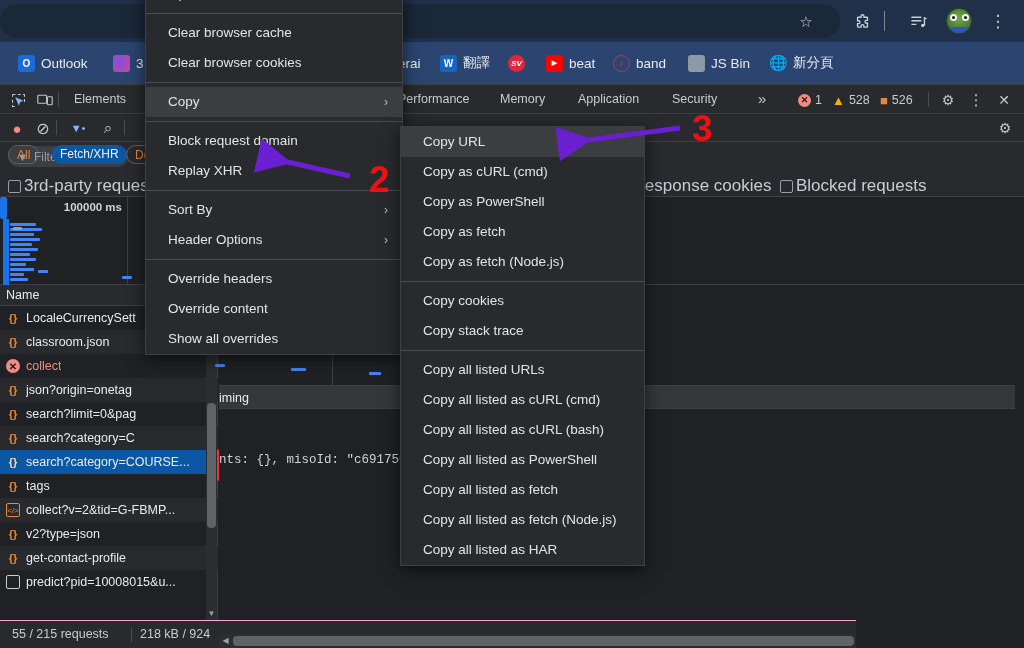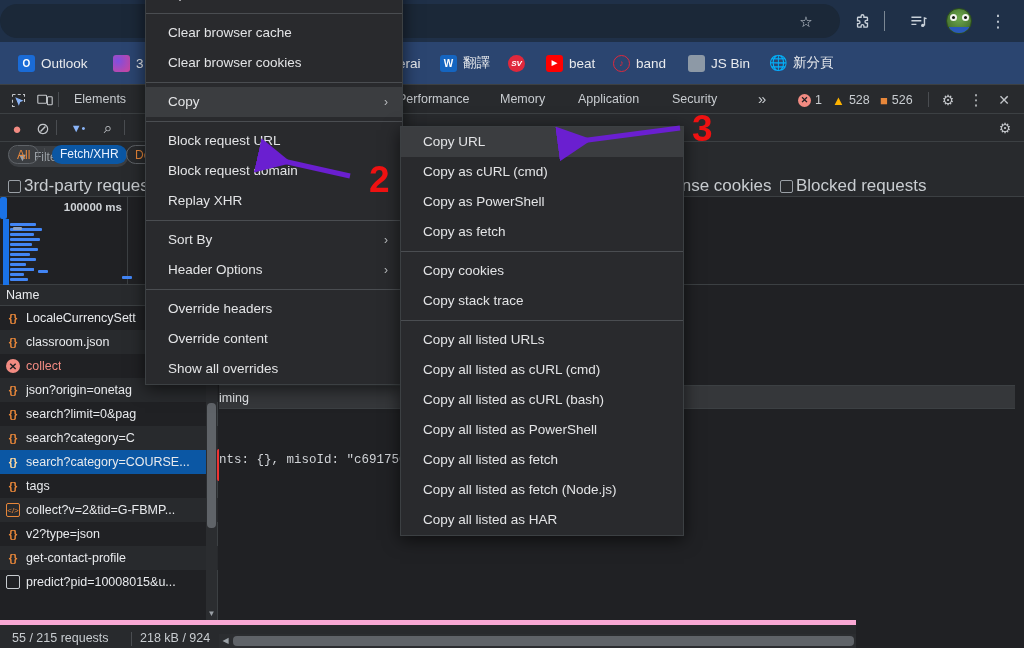--- a/index.html
+++ b/index.html
@@ -170,21 +170,21 @@
     color:#e8eaed; font-size:12.5px; line-height:24px;
   }
   .codeline {
     position:absolute; left:0; top:168px; color:#d0d3d7;
     font-family:"Liberation Mono", monospace; font-size:12.5px; white-space:nowrap;
   }
 
   
   .statusbar {
     position:absolute; left:0; bottom:0; width:856px; height:28px;
-    background:#282a2d; border-top:5px solid #f9a8d4;
+    background:#282a2d; border-top:1px solid #f9a8d4;
     color:#c8ccd0; font-size:12.5px;
   }
   .st-item { position:absolute; top:6px; white-space:nowrap; }
   .st-sep  { position:absolute; top:7px; width:1px; height:14px; background:#4a4d51; }
 
   
   .vscroll {
     position:absolute; right:0; top:0; width:11px; bottom:0; background:#2b2d30;
   }
   .vscroll .thumb { position:absolute; left:1px; width:9px; background:#5f6368; border-radius:4px; }
@@ -203,21 +203,21 @@
   }
   .menu-item {
     position:relative; height:30px; line-height:30px;
     color:#e3e4e6; font-size:13.5px; padding-left:22px; white-space:nowrap;
   }
   .menu-item.hl { background:#3b3d40; }
   .menu-item .arrow { position:absolute; right:14px; top:0; color:#b8bbbe; font-size:12px; }
   .menu-div { height:1px; background:#4a4d51; margin:4px 0; }
 
   .menu-left { left:145px; top:-22px; width:258px; }
-  .menu-right{ left:400px; top:126px; width:284px; }
+  .menu-right{ left:400px; top:126px; width:245px; }
 
   
   .anno { position:absolute; pointer-events:none; }
   .rednum {
     position:absolute; color:#ee1111; font-family:"Liberation Sans", sans-serif;
     font-size:37px; font-weight:bold; line-height:1;
   }
 </style>
 </head>
 <body>
@@ -489,21 +489,20 @@
     <div class="menu-item">Open in new tab</div>
     <div class="menu-div"></div>
     <div class="menu-item">Clear browser cache</div>
     <div class="menu-item">Clear browser cookies</div>
     <div class="menu-div"></div>
     <div class="menu-item hl">
       <span>Copy</span>
       <span class="arrow">›</span>
     </div>
     <div class="menu-div"></div>
-    <div class="menu-item">Block request URL</div>
     <div class="menu-item">Block request domain</div>
     <div class="menu-item">Replay XHR</div>
     <div class="menu-div"></div>
     <div class="menu-item">
       <span>Sort By</span>
       <span class="arrow">›</span>
     </div>
     <div class="menu-item">
       <span>Header Options</span>
       <span class="arrow">›</span>
@@ -512,20 +511,21 @@
     <div class="menu-item">Override headers</div>
     <div class="menu-item">Override content</div>
     <div class="menu-item">Show all overrides</div>
   </div>
 
   <div class="menu menu-right">
     <div class="menu-item hl">Copy URL</div>
     <div class="menu-item">Copy as cURL (cmd)</div>
     <div class="menu-item">Copy as PowerShell</div>
     <div class="menu-item">Copy as fetch</div>
+    <div class="menu-item">Copy as fetch (Node.js)</div>
     <div class="menu-div"></div>
     <div class="menu-item">Copy cookies</div>
     <div class="menu-item">Copy stack trace</div>
     <div class="menu-div"></div>
     <div class="menu-item">Copy all listed URLs</div>
     <div class="menu-item">Copy all listed as cURL (cmd)</div>
     <div class="menu-item">Copy all listed as cURL (bash)</div>
     <div class="menu-item">Copy all listed as PowerShell</div>
     <div class="menu-item">Copy all listed as fetch</div>
     <div class="menu-item">Copy all listed as fetch (Node.js)</div>

